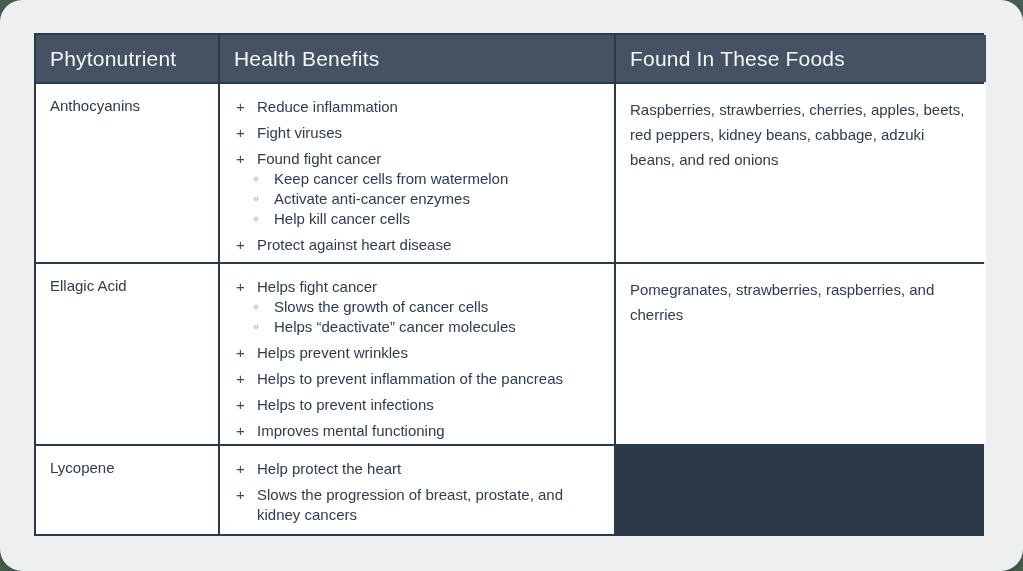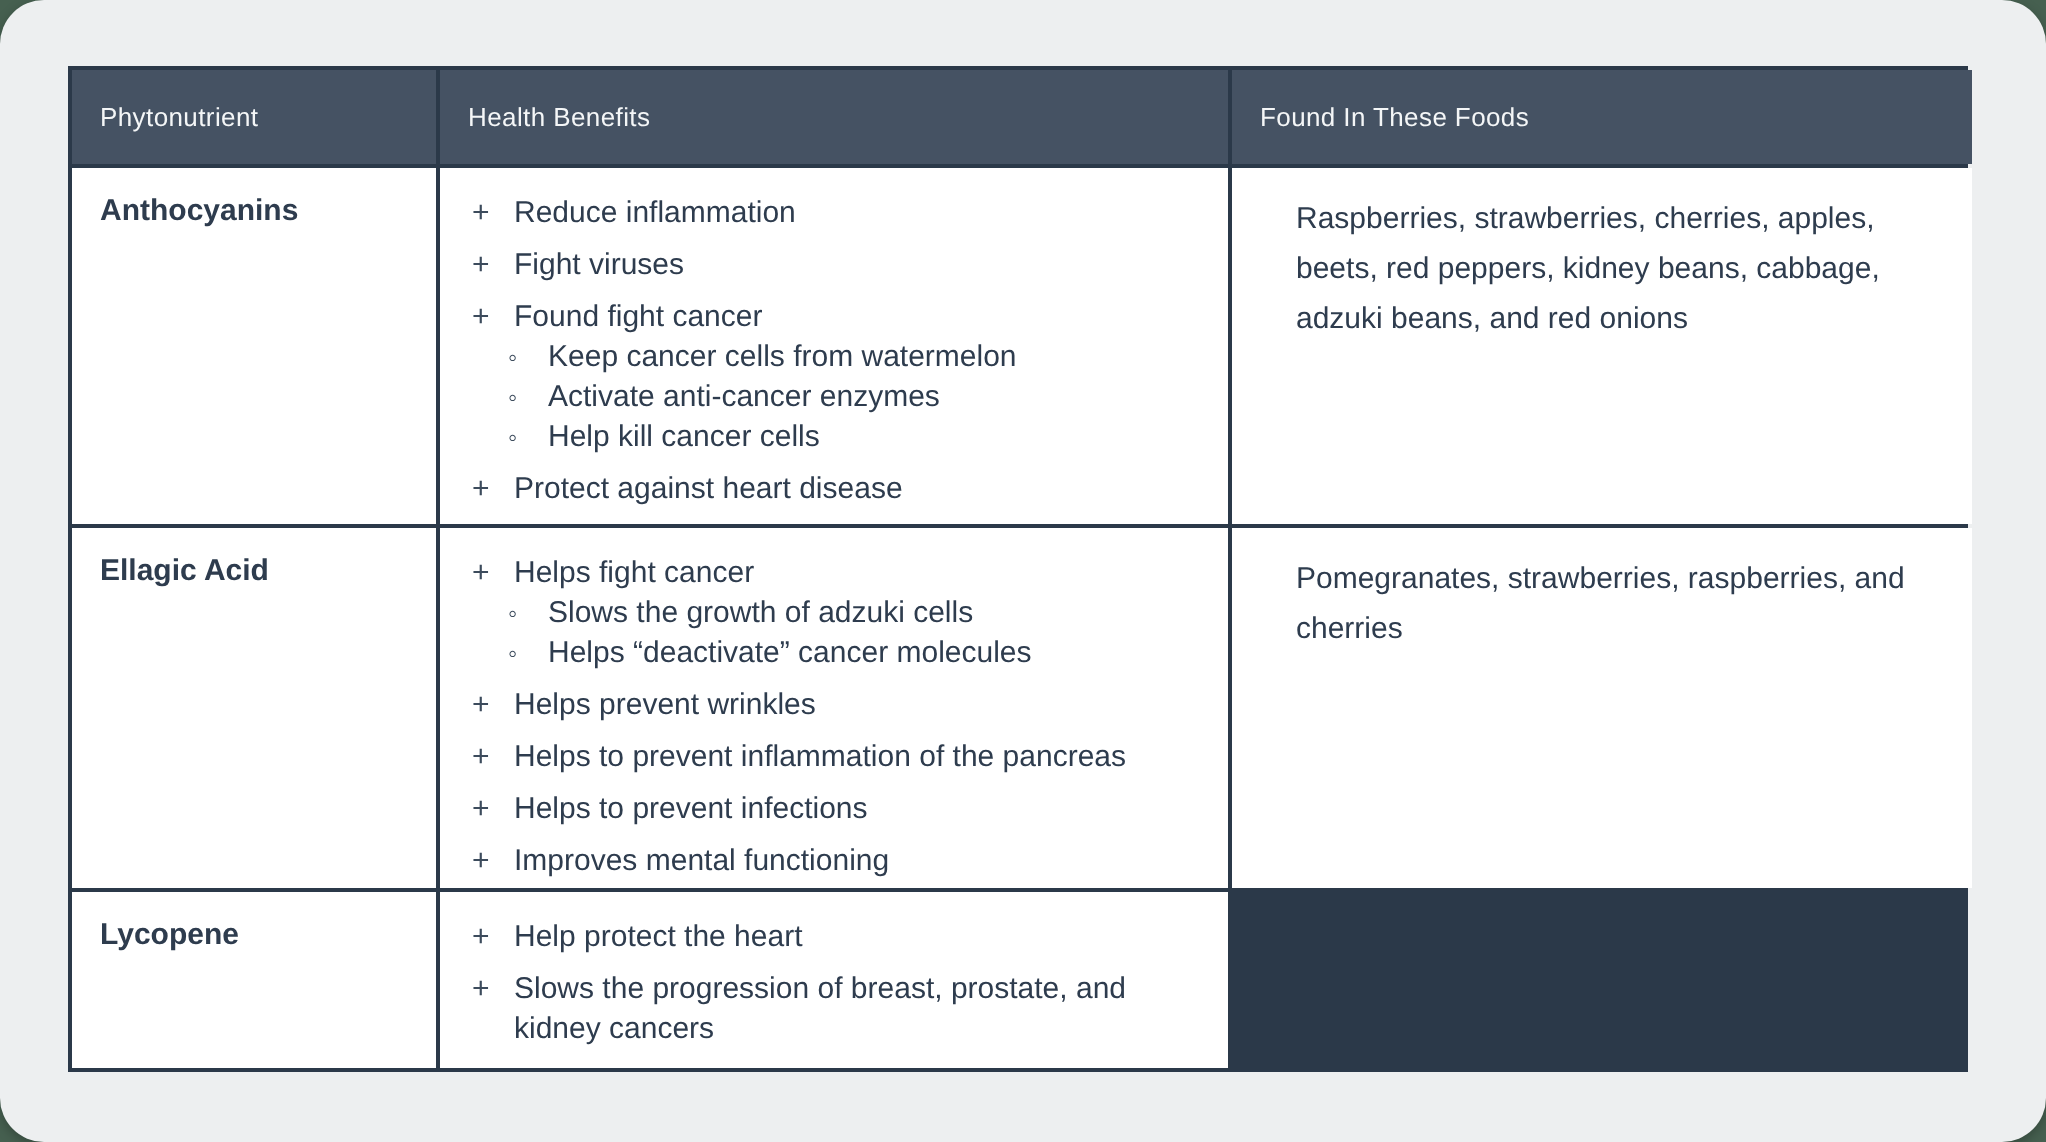--- a/index.html
+++ b/index.html
@@ -21,27 +21,27 @@
     width:946px;
     display:grid;
     grid-template-columns:182px 394px 370px;
     grid-template-rows:47px 178px 180px 88px;
     background:#2b3949;
     gap:2px; padding:2px;
   }
   .cell { background:#ffffff; color:#2e3c4e; font-size:15px; }
   .hcell {
     background:#455263; color:#f4f6f7;
-    font-size:13px; font-weight:500; letter-spacing:.2px;
+    font-size:21px; font-weight:500; letter-spacing:.2px;
     display:flex; align-items:center;
     padding-left:14px;
   }
-  .name-cell { padding:13px 14px; font-weight:700; }
+  .name-cell { padding:13px 14px; font-weight:400; }
   .benefits-cell { padding:13px 16px 0 16px; }
-  .foods-cell { padding:13px 32px; line-height:25px; }
+  .foods-cell { padding:13px 14px; line-height:25px; }
   ul.benefits { list-style:none; margin:0; padding:0; }
   li.benefit { margin:0 0 6px 0; }
   .benefit-line { display:flex; line-height:20px; }
   .marker { flex:0 0 auto; }
   .marker.plus { width:21px; color:#3c4b5c; }
   ul.sub { list-style:none; margin:0 0 0 18px; padding:0; }
   ul.sub li { display:flex; line-height:20px; }
   .marker.circ { width:20px; font-size:13px; color:#3c4b5c; }
   .btext { flex:1 1 auto; }
 </style>
@@ -102,21 +102,21 @@
       <div class="cell benefits-cell">
         <ul class="benefits">
           <li class="benefit">
             <div class="benefit-line">
               <span class="marker plus">+</span>
               <span class="btext">Helps fight cancer</span>
             </div>
             <ul class="sub">
               <li>
                 <span class="marker circ">◦</span>
-                <span class="btext">Slows the growth of adzuki cells</span>
+                <span class="btext">Slows the growth of cancer cells</span>
               </li>
               <li>
                 <span class="marker circ">◦</span>
                 <span class="btext">Helps “deactivate” cancer molecules</span>
               </li>
             </ul>
           </li>
           <li class="benefit">
             <div class="benefit-line">
               <span class="marker plus">+</span>

